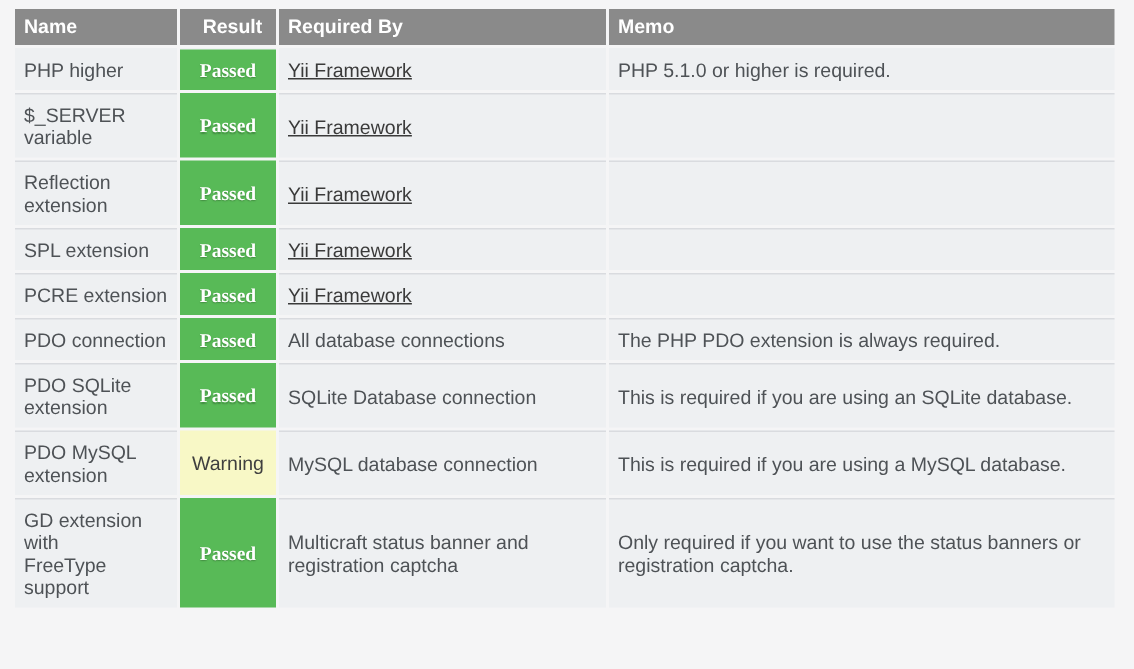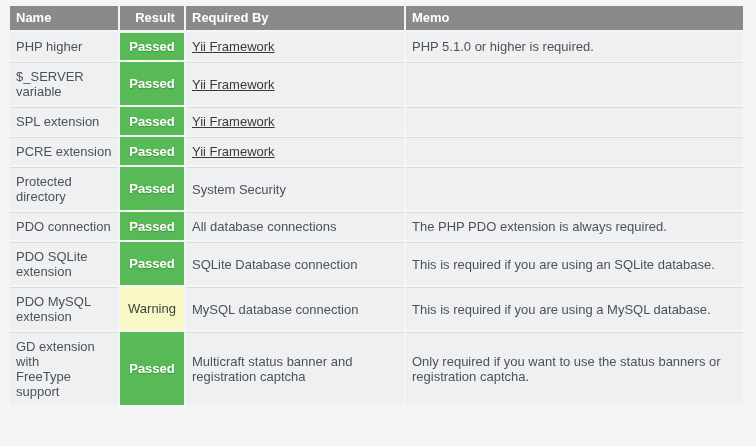--- a/index.html
+++ b/index.html
@@ -53,20 +53,21 @@
   td.result{
     text-align:center;
     border-top:none;
     white-space:nowrap;
   }
   td.result.passed{
     background:var(--passed-bg);
     color:var(--passed-text);
     font-weight:bold;
     text-shadow:0 1px 1px rgba(0,0,0,0.25);
+    font-family:Liberation Serif, serif;
   }
   td.result.warning{
     background:var(--warning-bg);
     color:var(--warning-text);
     font-weight:normal;
   }
   td a{
     color:var(--link-text);
     text-decoration:underline;
   }
@@ -98,36 +99,36 @@
           <td>PHP 5.1.0 or higher is required.</td>
         </tr>
         <tr>
           <td>$_SERVER
 variable</td>
           <td class="result passed">Passed</td>
           <td><a href="#">Yii Framework</a></td>
           <td></td>
         </tr>
         <tr>
+          <td>Reflection
+extension</td>
+          <td class="result passed">Passed</td>
+          <td><a href="#">Yii Framework</a></td>
+          <td></td>
+        </tr>
+        <tr>
           <td>SPL extension</td>
           <td class="result passed">Passed</td>
           <td><a href="#">Yii Framework</a></td>
           <td></td>
         </tr>
         <tr>
           <td>PCRE extension</td>
           <td class="result passed">Passed</td>
           <td><a href="#">Yii Framework</a></td>
-          <td></td>
-        </tr>
-        <tr>
-          <td>Protected
-directory</td>
-          <td class="result passed">Passed</td>
-          <td>System Security</td>
           <td></td>
         </tr>
         <tr>
           <td>PDO connection</td>
           <td class="result passed">Passed</td>
           <td>All database connections</td>
           <td>The PHP PDO extension is always required.</td>
         </tr>
         <tr>
           <td>PDO SQLite

